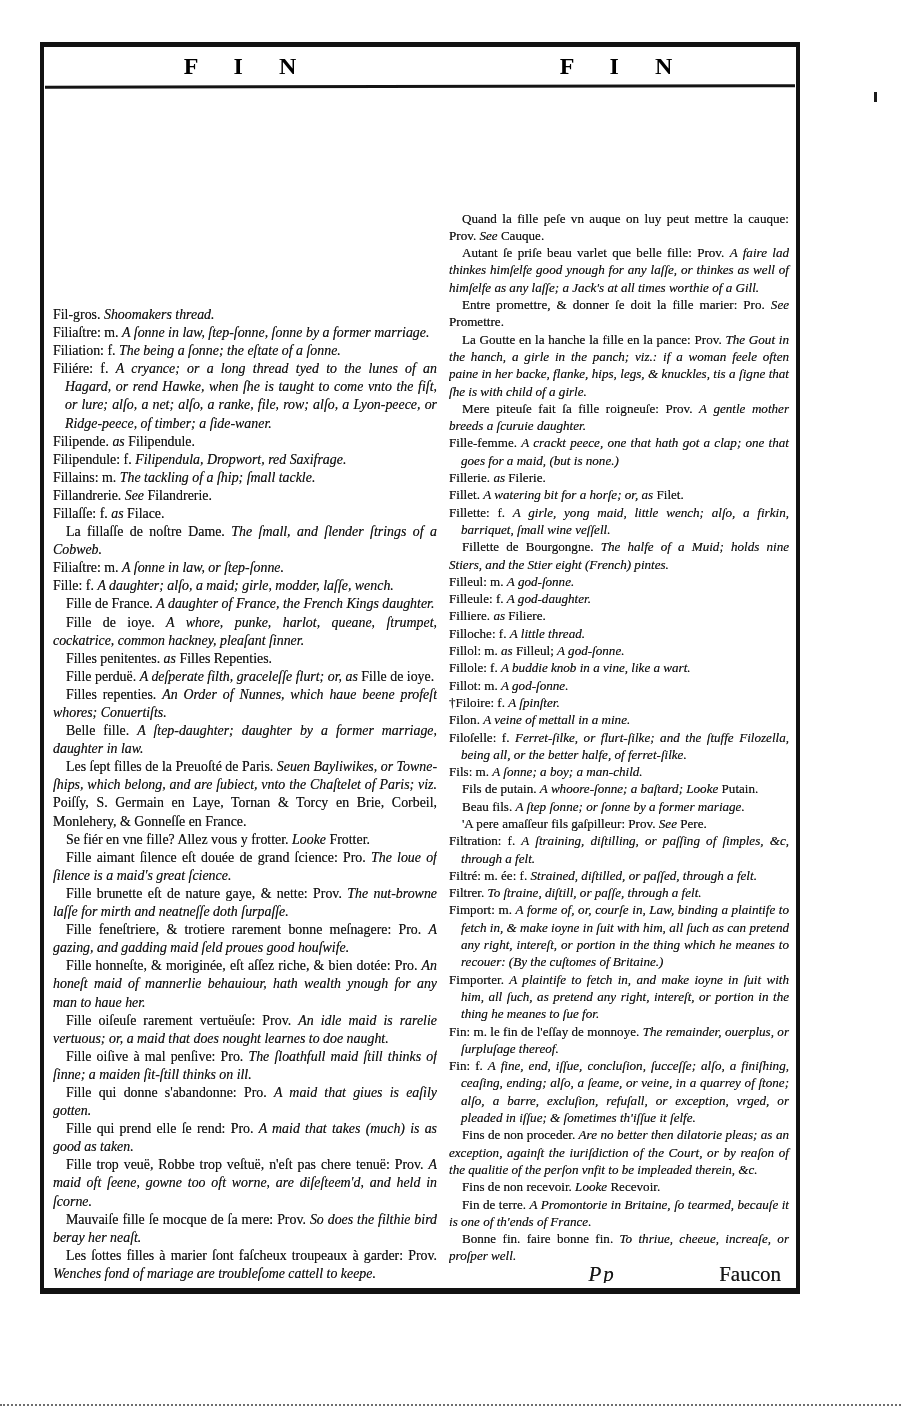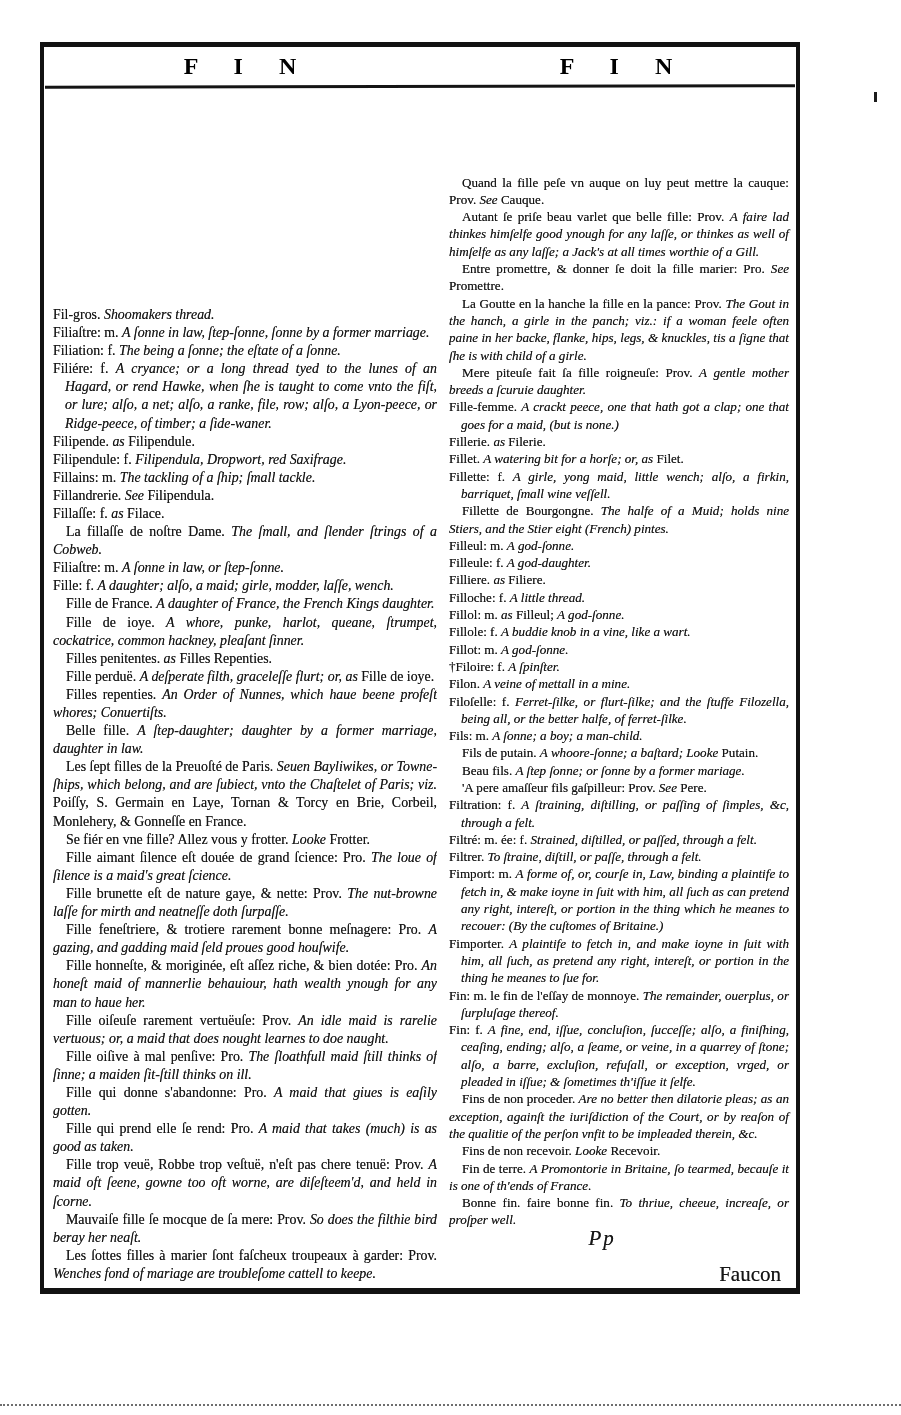--- a/index.html
+++ b/index.html
@@ -46,21 +46,21 @@
   p.entry{margin:0;padding:0;text-shadow:0 0 .4px rgba(10,10,10,.65);}
   p.entry.hang{padding-left:12px;text-indent:-12px;}
   p.entry.sub{text-indent:13px;}
   .it{font-style:italic;}
   .ro{font-style:normal;}
   .sig-row{
     display:flex;margin-top:1px;font-size:21px;
     text-shadow:0 0 .4px rgba(10,10,10,.65);
   }
   .signature{margin-left:41%;font-style:italic;letter-spacing:2px;}
-  .catchword{margin-left:auto;padding-right:8px;margin-top:36px;}
+  .catchword{margin-left:auto;padding-right:8px;}
   .scan-tick{position:absolute;left:874px;top:92px;width:3px;height:10px;background:#1c1c1c;}
   .scan-edge-line{
     position:absolute;left:0;top:1404px;width:901px;height:0;
     border-top:2px dotted #4a4a4a;opacity:.8;
   }
 </style>
 </head>
 <body>
 
 <div class="page-frame">
@@ -71,21 +71,21 @@
   <div class="head-rule"></div>
   <div class="cols">
     <div class="col left" id="col-left">
         <p class="entry hang"><span class="ro">Fil-gros. </span><span class="it">Shoomakers thread.</span></p>
         <p class="entry hang"><span class="ro">Filiaſtre: m. </span><span class="it">A ſonne in law, ſtep-ſonne, ſonne by a former marriage.</span></p>
         <p class="entry hang"><span class="ro">Filiation: f. </span><span class="it">The being a ſonne; the eſtate of a ſonne.</span></p>
         <p class="entry hang"><span class="ro">Filiére: f. </span><span class="it">A cryance; or a long thread tyed to the lunes of an Hagard, or rend Hawke, when ſhe is taught to come vnto the fiſt, or lure; alſo, a net; alſo, a ranke, file, row; alſo, a Lyon-peece, or Ridge-peece, of timber; a ſide-waner.</span></p>
         <p class="entry hang"><span class="ro">Filipende. </span><span class="it">as </span><span class="ro">Filipendule.</span></p>
         <p class="entry hang"><span class="ro">Filipendule: f. </span><span class="it">Filipendula, Dropwort, red Saxifrage.</span></p>
         <p class="entry hang"><span class="ro">Fillains: m. </span><span class="it">The tackling of a ſhip; ſmall tackle.</span></p>
-        <p class="entry hang"><span class="ro">Fillandrerie. </span><span class="it">See </span><span class="ro">Filipendula.</span></p>
+        <p class="entry hang"><span class="ro">Fillandrerie. </span><span class="it">See </span><span class="ro">Filandrerie.</span></p>
         <p class="entry hang"><span class="ro">Fillaſſe: f. </span><span class="it">as </span><span class="ro">Filace.</span></p>
         <p class="entry sub"><span class="ro">La fillaſſe de noſtre Dame. </span><span class="it">The ſmall, and ſlender ſtrings of a Cobweb.</span></p>
         <p class="entry hang"><span class="ro">Filiaſtre: m. </span><span class="it">A ſonne in law, or ſtep-ſonne.</span></p>
         <p class="entry hang"><span class="ro">Fille: f. </span><span class="it">A daughter; alſo, a maid; girle, modder, laſſe, wench.</span></p>
         <p class="entry sub"><span class="ro">Fille de France. </span><span class="it">A daughter of France, the French Kings daughter.</span></p>
         <p class="entry sub"><span class="ro">Fille de ioye. </span><span class="it">A whore, punke, harlot, queane, ſtrumpet, cockatrice, common hackney, pleaſant ſinner.</span></p>
         <p class="entry sub"><span class="ro">Filles penitentes. </span><span class="it">as </span><span class="ro">Filles Repenties.</span></p>
         <p class="entry sub"><span class="ro">Fille perduë. </span><span class="it">A deſperate filth, graceleſſe flurt; or, as </span><span class="ro">Fille de ioye.</span></p>
         <p class="entry sub"><span class="ro">Filles repenties. </span><span class="it">An Order of Nunnes, which haue beene profeſt whores; Conuertiſts.</span></p>
         <p class="entry sub"><span class="ro">Belle fille. </span><span class="it">A ſtep-daughter; daughter by a former marriage, daughter in law.</span></p>

